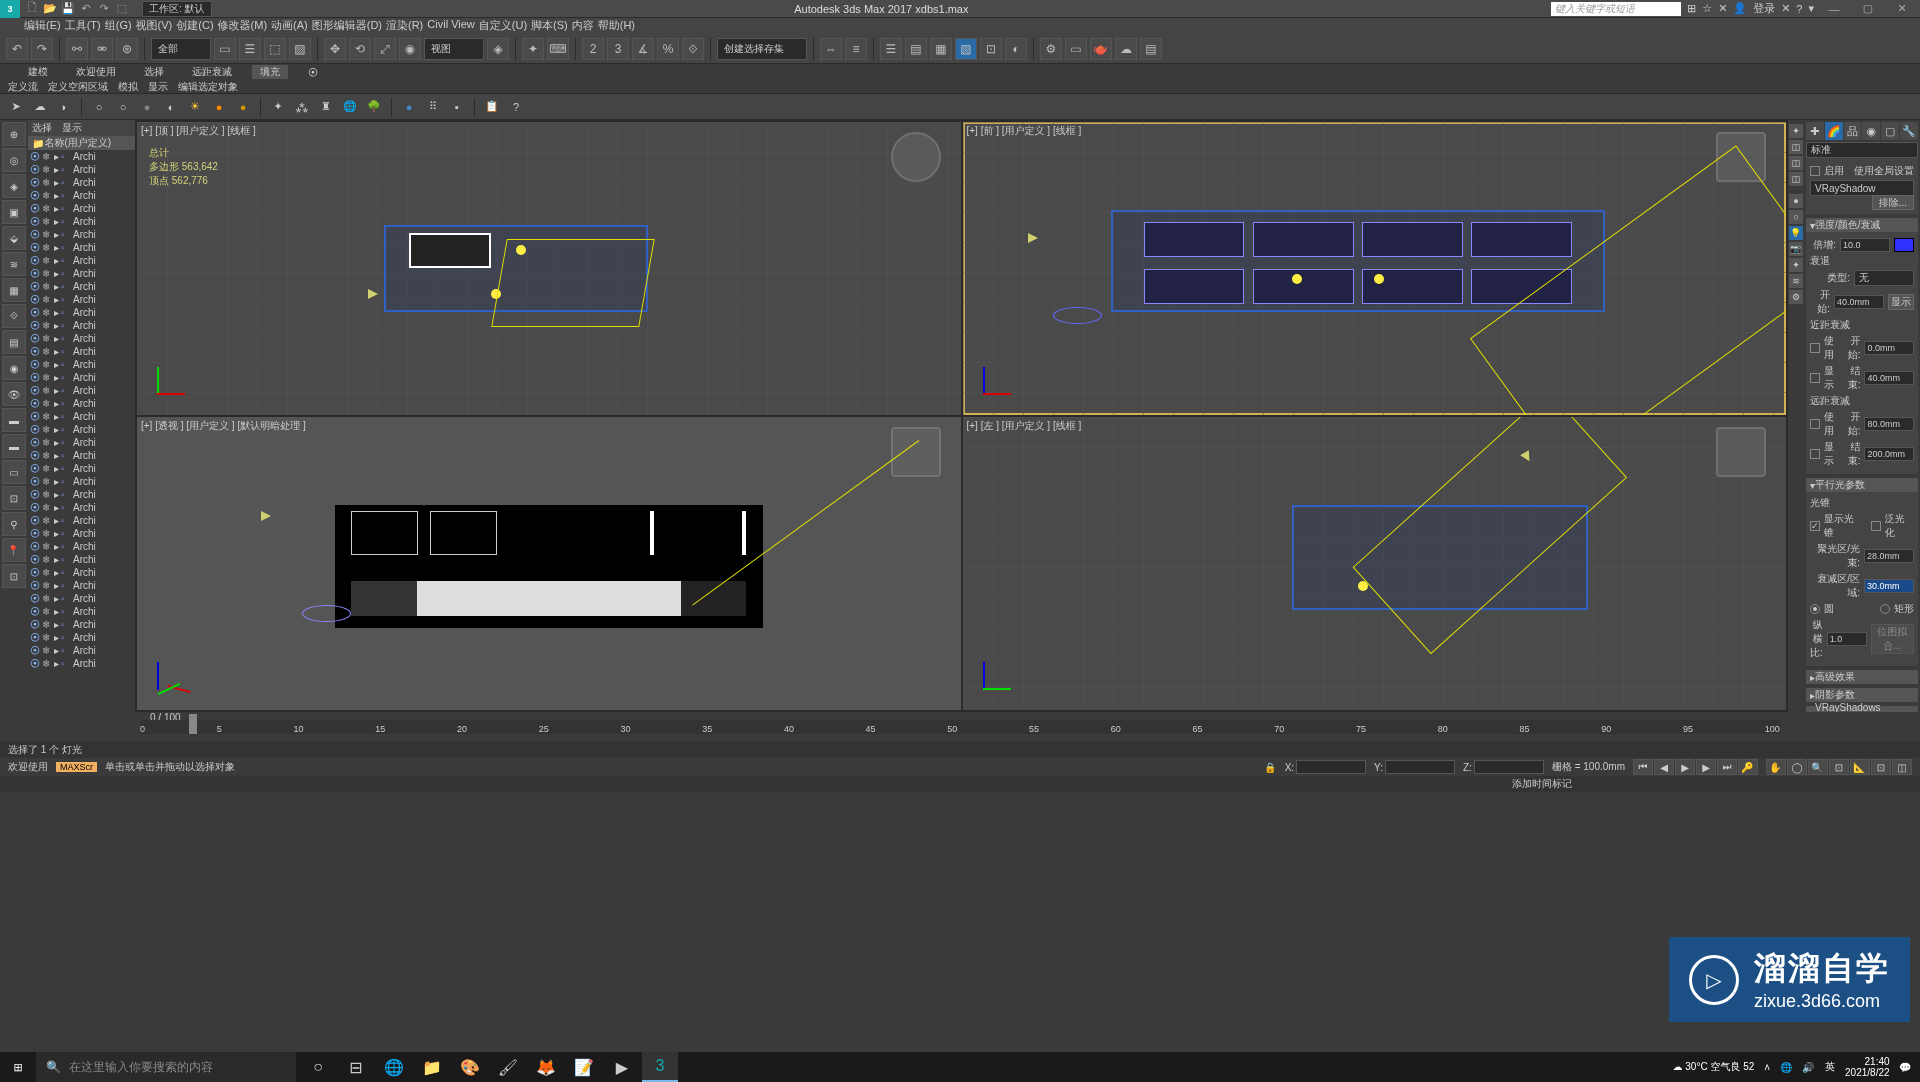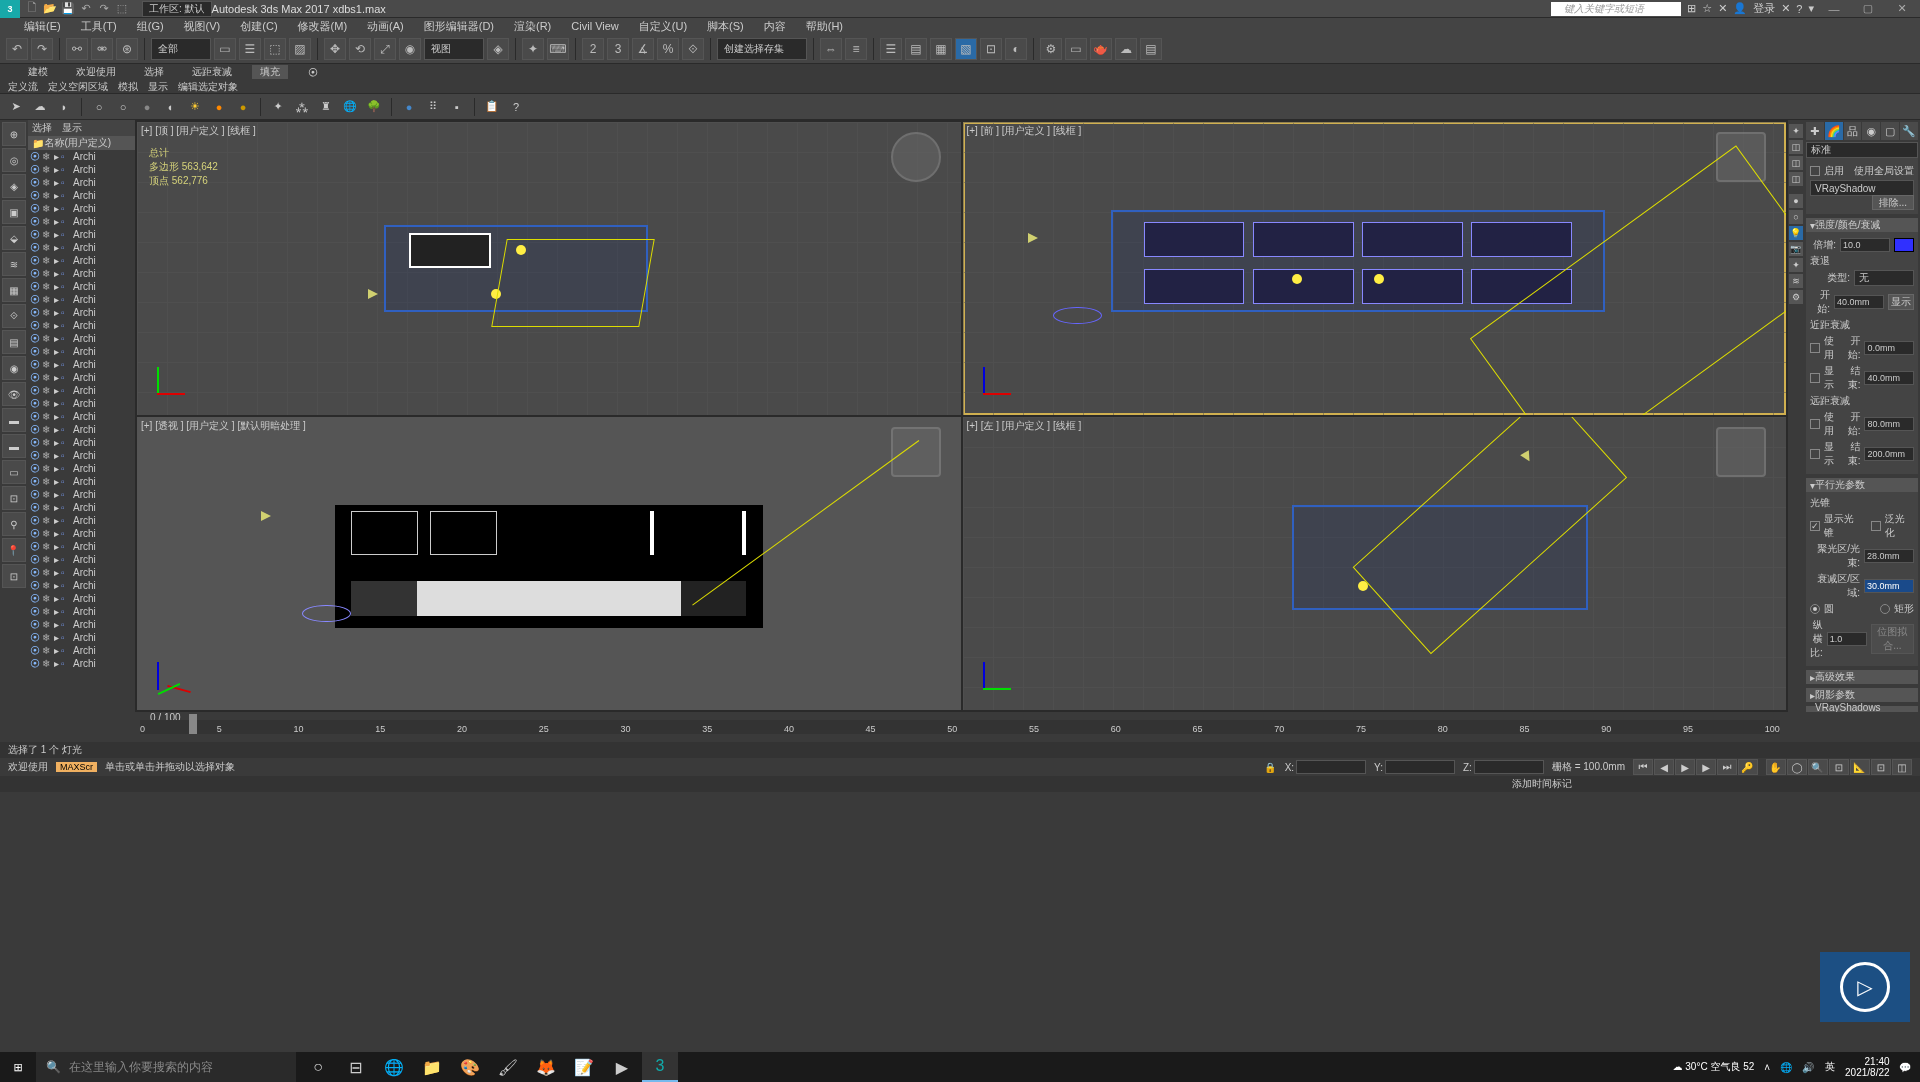--- a/index.html
+++ b/index.html
@@ -2,26 +2,26 @@
 <html><head>
 <meta charset="utf-8">
 <style>
 * { margin: 0; padding: 0; box-sizing: border-box; }
 body { font-family: "Microsoft YaHei", sans-serif; font-size: 11px; background: #3a3a3a; color: #ccc; overflow: hidden; width: 1920px; height: 1082px; }
 .titlebar { height: 18px; background: #4a4a4a; display: flex; align-items: center; border-bottom: 1px solid #2a2a2a; }
 .logo { width: 20px; height: 18px; background: #18a9a9; color: #fff; text-align: center; font-size: 9px; font-weight: bold; display:flex;flex-direction:column;justify-content:center; }
 .quickbar { display: flex; gap: 2px; padding: 0 4px; }
 .quickbar span { width: 16px; height: 16px; display: inline-flex; align-items: center; justify-content: center; color: #aaa; cursor: pointer; }
 .workspace-sel { background: #2a2a2a; border: 1px solid #555; padding: 0 6px; font-size: 10px; margin-left: 8px; }
-.title-center { flex: 1; text-align: left; font-size: 11px; color: #ddd; }
+.title-center { flex: 1; text-align: center; font-size: 11px; color: #ddd; }
 .title-right { display: flex; align-items: center; gap: 6px; padding-right: 4px; }
-.search-box { width: 130px; height: 14px; background: #fff; color: #999; font-style: italic; padding: 0 13px; font-size: 10px; }
+.search-box { width: 130px; height: 14px; background: #fff; color: #999; font-style: italic; padding: 0 4px; font-size: 10px; }
 .winbtn { width: 28px; height: 18px; display: inline-flex; align-items: center; justify-content: center; color: #aaa; }
 
-.menubar { height: 16px; background: #444; display: flex; align-items: center; padding-left: 24px; gap: 20px; font-size: 11px; }
+.menubar { height: 16px; background: #444; display: flex; align-items: flex-start; padding-left: 24px; gap: 4px; font-size: 11px; }
 .menubar span { cursor: pointer; }
 
 .toolbar { height: 30px; background: #444; display: flex; align-items: center; gap: 3px; padding: 0 6px; border-bottom: 1px solid #2a2a2a; }
 .toolbar .sep { width: 1px; height: 22px; background: #2a2a2a; margin: 0 3px; }
 .tbtn { width: 22px; height: 22px; display: inline-flex; align-items: center; justify-content: center; background: #4a4a4a; border: 1px solid #555; color: #bbb; cursor: pointer; font-size: 12px; }
 .tbtn.active { background: #2a6aa6; }
 .tdrop { height: 22px; background: #2a2a2a; border: 1px solid #555; padding: 0 6px; font-size: 10px; display: inline-flex; align-items: center; min-width:60px; }
 
 .tabrow { height: 16px; background: #3a3a3a; display: flex; align-items: center; padding-left: 20px; gap: 12px; font-size: 10px; }
 .tabrow span { padding: 0 8px; cursor: pointer; }
@@ -863,20 +863,24 @@
   </div>
 </div>
 <div class="statusline2">
   <span style="flex:1"></span>
   <span>添加时间标记</span>
   <span style="width:340px"></span>
 </div>
 
 <div class="watermark">
   <div class="watermark-logo">▷</div>
+  <div>
+    <div class="watermark-text">溜溜自学</div>
+    <div class="watermark-sub">zixue.3d66.com</div>
+  </div>
 </div>
 
 <div class="taskbar">
   <div class="startbtn">⊞</div>
   <div class="tasksearch">
       <span>🔍</span>
       <span>在这里输入你要搜索的内容</span>
     </div>
   <div class="taskicons">
     <div>○</div>

